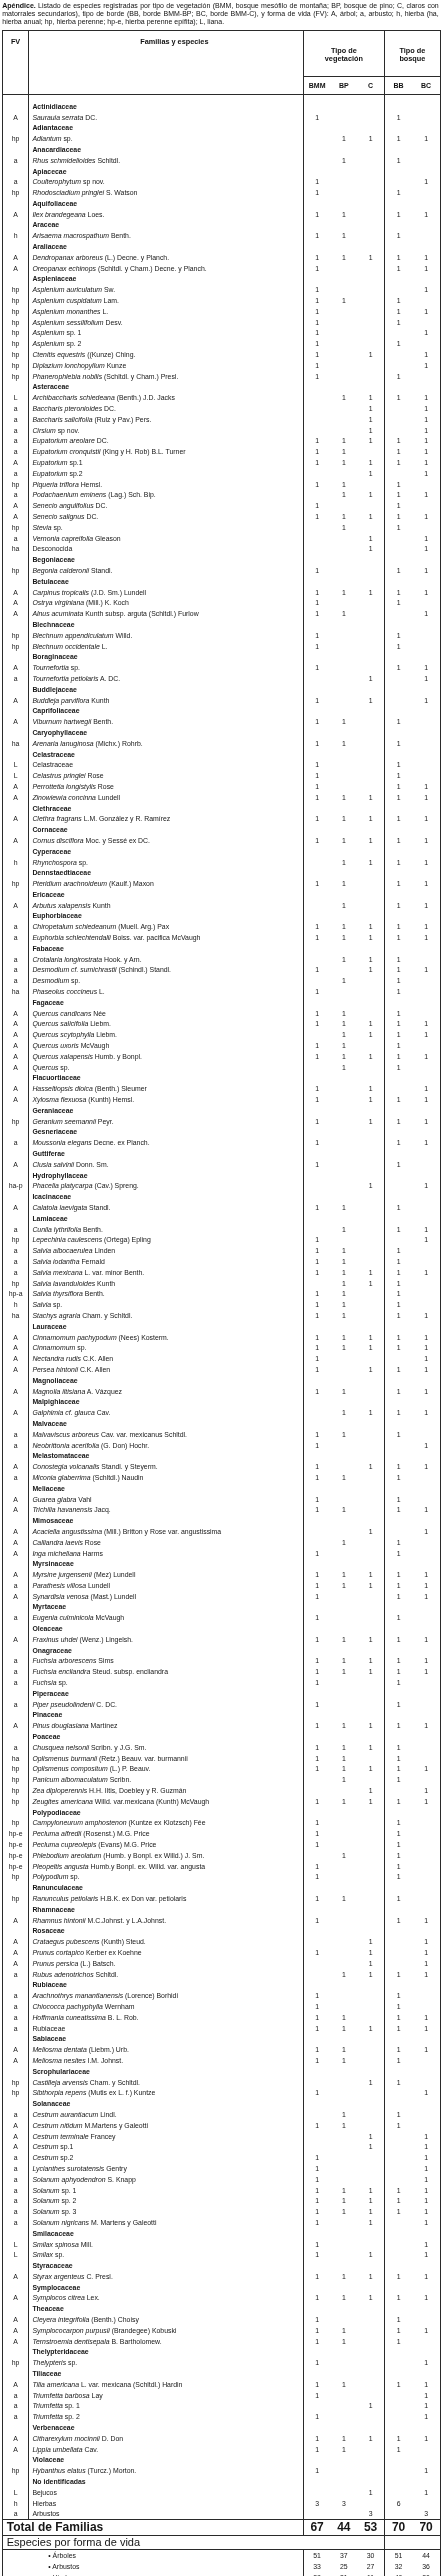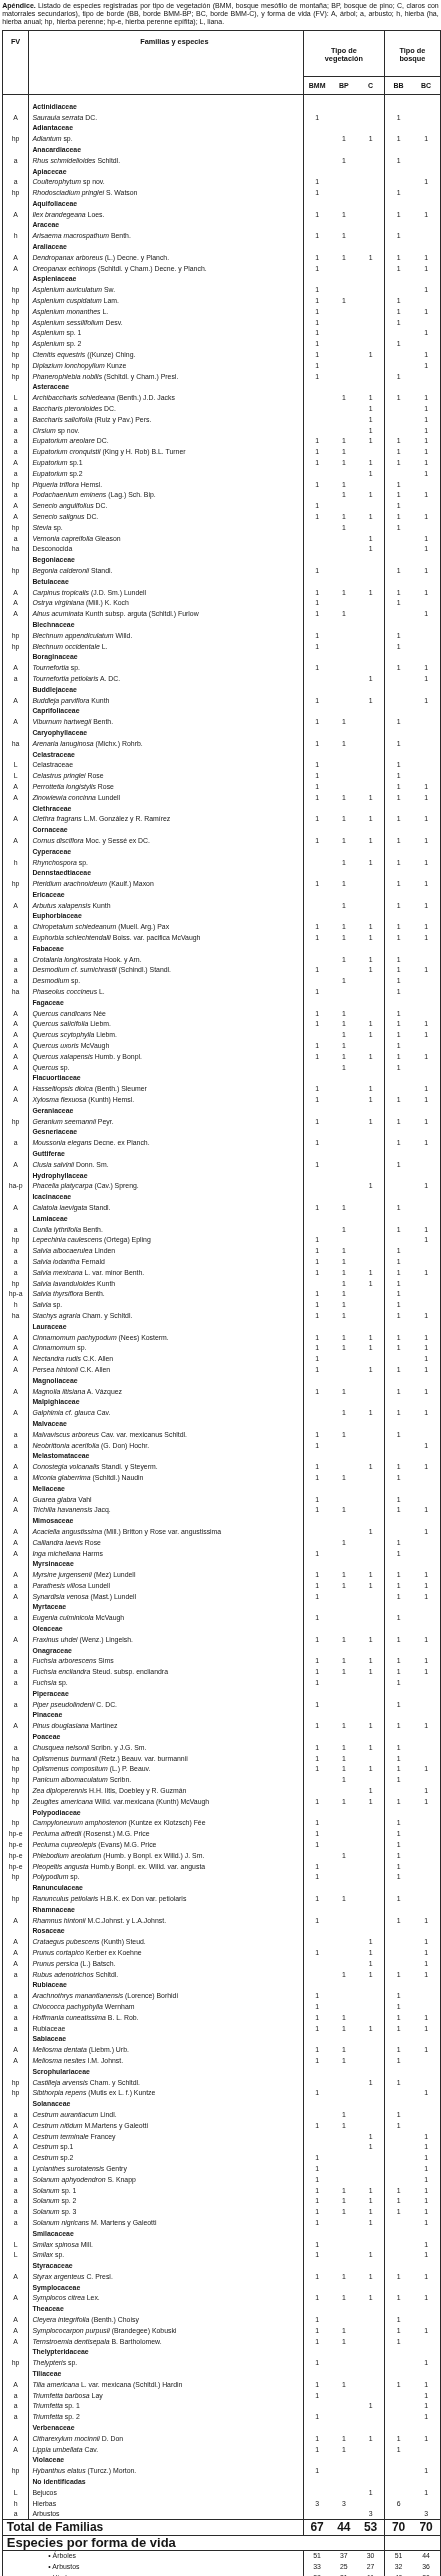--- a/index.html
+++ b/index.html
@@ -23,21 +23,21 @@
   thead tr.sub th.v3 { border-right:0.6px solid #2a2a2a; }
   thead th.fvh, thead th.sph { border-bottom:0.6px solid #2a2a2a; }
   tbody td, tfoot td { height:10.8px; font-size:6.9px; line-height:1.05; vertical-align:middle; padding:0; color:#161616; }
   td.fv { text-align:center; border-right:0.6px solid #2a2a2a; }
   td.sp { text-align:left; padding-left:3.5px; border-right:0.6px solid #2a2a2a; white-space:nowrap; overflow:hidden; }
   td.sp.family { font-weight:bold; }
   td.num { text-align:center; }
   td.v3 { border-right:0.6px solid #2a2a2a; }
   tbody tr:first-child td { padding-top:6.4px; }
   tfoot tr.total-fam td { border-top:0.6px solid #2a2a2a; border-bottom:0.6px solid #2a2a2a; font-weight:bold; height:14.5px; font-size:12px; }
-  tfoot tr.forms-head td { border-bottom:0.6px solid #2a2a2a; font-weight:bold; height:13.4px; font-size:13px; }
+  tfoot tr.forms-head td { border-bottom:0.6px solid #2a2a2a; font-weight:normal; height:13.4px; font-size:11px; }
   tfoot td.lab { padding-left:3.5px; text-align:left; border-right:0.6px solid #2a2a2a; }
   tfoot td.nolr { border-right:none; }
   tfoot tr.form-row td.lab { font-weight:normal; padding-left:45px; }
   tfoot tr.form-row td.lab::before { content:"\2022  "; }
   tfoot tr.form-row:first-of-type td { padding-top:2.3px; }
   tfoot tr.total-sp td { border-top:0.6px solid #2a2a2a; font-weight:bold; height:15.7px; font-size:7.1px; }
   i { font-style:italic; }
 </style>
 </head>
 <body>

